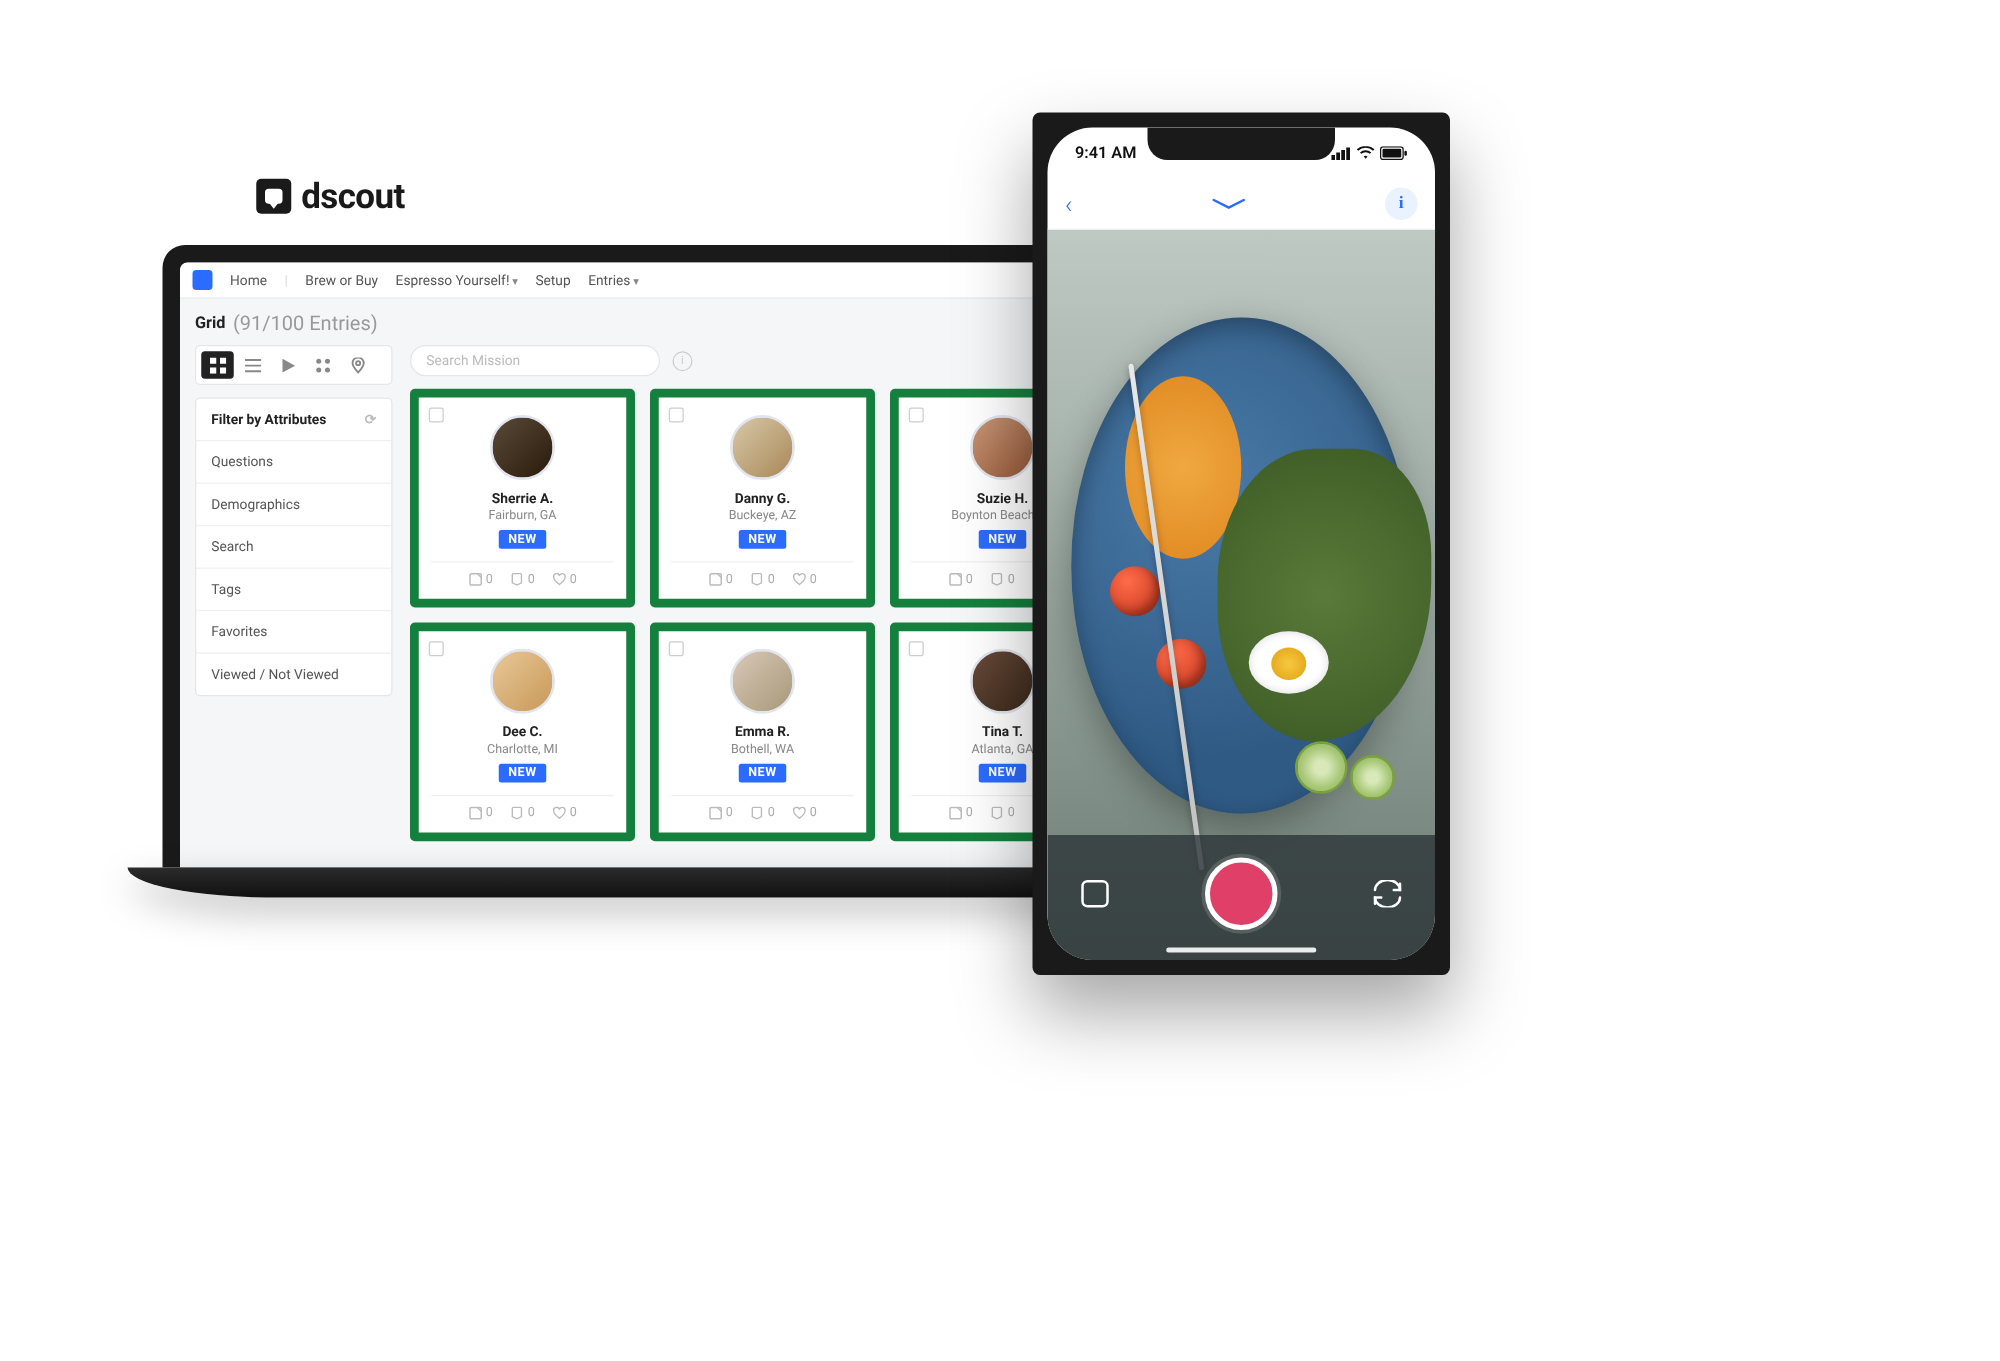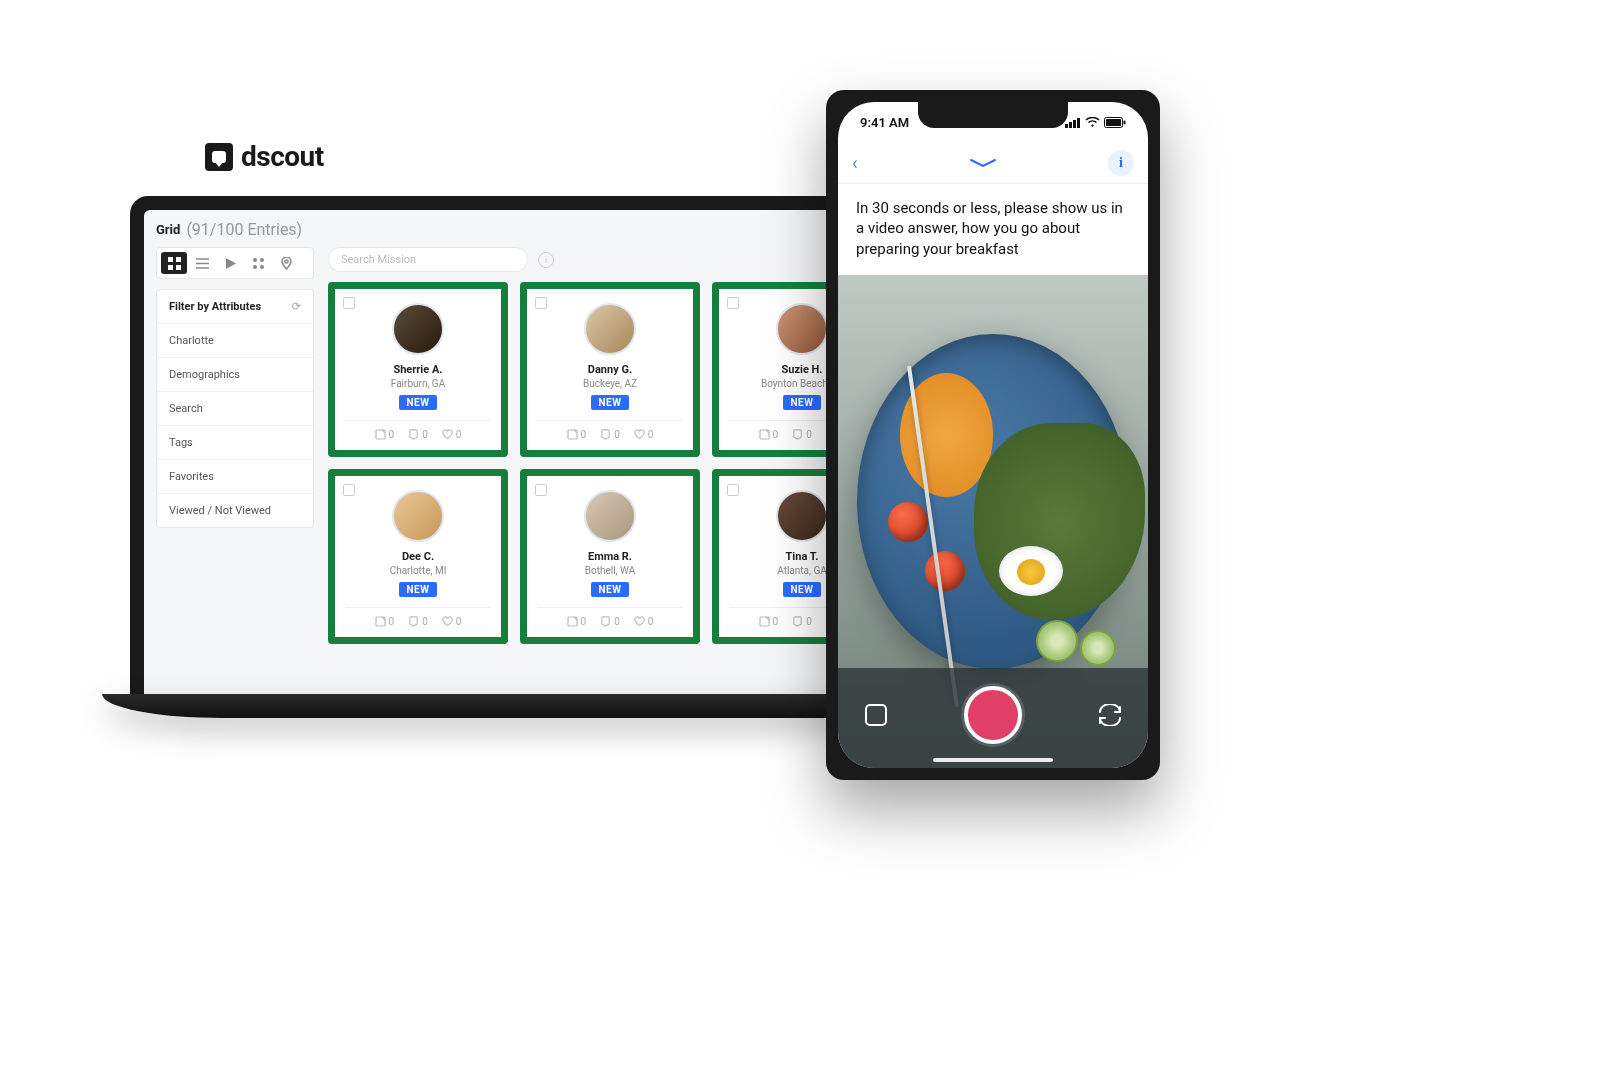--- a/index.html
+++ b/index.html
@@ -55,21 +55,21 @@
 .card .checkbox { position: absolute; top: 8px; left: 8px; width: 12px; height: 12px; border: 1px solid #ccc; border-radius: 2px; }
 .avatar { width: 52px; height: 52px; border-radius: 50%; border: 2px solid #e0e5ef; margin-top: 4px; margin-bottom: 8px; background: linear-gradient(135deg,#c8b8a8,#8a7868); }
 .card .name { font-size: 11px; font-weight: 700; color: #222; }
 .card .loc { font-size: 10px; color: #888; margin-top: 2px; }
 .badge { background: #2b6cff; color: #fff; font-size: 10px; font-weight: 700; padding: 2px 8px; border-radius: 2px; margin-top: 6px; letter-spacing: 0.5px; }
 .cardfoot { display: flex; gap: 14px; margin-top: 10px; padding-top: 8px; border-top: 1px solid #f0f0f2; width: 100%; justify-content: center; }
 .cardfoot .stat { display: flex; align-items: center; gap: 3px; font-size: 10px; color: #aaa; }
 .cardfoot .ic { width: 11px; height: 11px; }
 
 
-.phone { position: absolute; top: 90px; left: 826px; width: 334px; height: 690px; background: #1a1a1a; border-radius: 18px; padding: 12px; box-shadow: 0 30px 60px rgba(0,0,0,0.35); }
+.phone { position: absolute; top: 90px; left: 826px; width: 334px; height: 690px; background: #1a1a1a; border-radius: 6px; padding: 12px; box-shadow: 0 30px 60px rgba(0,0,0,0.35); }
 .phone-screen { background: #fff; border-radius: 36px; height: 100%; overflow: hidden; position: relative; display: flex; flex-direction: column; }
 .notch { position: absolute; top: 0; left: 50%; transform: translateX(-50%); width: 150px; height: 26px; background: #1a1a1a; border-radius: 0 0 16px 16px; z-index: 5; }
 .statusbar { height: 40px; display: flex; justify-content: space-between; align-items: center; padding: 0 22px; font-size: 13px; font-weight: 600; color: #111; }
 .statusbar .right { display: flex; gap: 4px; align-items: center; }
 .appbar { height: 42px; display: flex; justify-content: space-between; align-items: center; padding: 0 14px; border-bottom: 1px solid #eee; }
 .appbar .back { color: #2b6cff; font-size: 20px; font-weight: 300; }
 .appbar .center { color: #2b6cff; font-size: 16px; }
 .appbar .info { width: 26px; height: 26px; border-radius: 50%; background: #eaf2ff; color: #2b6cff; display: flex; align-items: center; justify-content: center; font-size: 14px; font-weight: 600; font-family: Georgia, serif; }
 .prompt { padding: 14px 18px 16px; font-size: 15px; line-height: 1.35; color: #111; }
 .cam { flex: 1; background: linear-gradient(180deg,#bfc9c4 0%,#a8b4ae 30%,#6b7c73 100%); position: relative; overflow: hidden; }
@@ -93,20 +93,29 @@
 
 <div class="brand">
   <div class="brand-icon"></div>
   <div class="brand-text">dscout</div>
 </div>
 
 <div class="laptop">
   <div class="laptop-screen">
     <div class="laptop-content">
 
+      <div class="topnav">
+        <div class="logo-mini"></div>
+        <a href="#">Home</a>
+        <span style="color:#ddd">|</span>
+        <a href="#">Brew or Buy</a>
+        <a href="#" class="dropdown">Espresso Yourself!</a>
+        <a href="#">Setup</a>
+        <a href="#" class="dropdown">Entries</a>
+      </div>
 
       <div class="gridheader">
         <span class="title">Grid</span>
         <span class="count">(91/100 Entries)</span>
       </div>
 
       <div class="mainflex">
 
         <div class="sidebar">
           <div class="viewtabs">
@@ -145,21 +154,21 @@
                 </svg>
             </div>
           </div>
 
           <div class="filterpanel">
             <div class="group header">
               <span>Filter by Attributes</span>
               <span class="chev">⟳</span>
             </div>
             <div class="group">
-              <span>Charlotte</span>
+              <span>Questions</span>
             </div>
             <div class="group">
               <span>Demographics</span>
             </div>
             <div class="group">
               <span>Search</span>
             </div>
             <div class="group">
               <span>Tags</span>
             </div>
@@ -451,21 +460,20 @@
     </div>
     <div class="appbar">
       <div class="back">‹</div>
       <div class="center">
           <svg width="28" height="10" viewBox="0 0 28 10">
             <path d="M2 2 L14 8 L26 2" fill="none" stroke="#2b6cff" stroke-width="2" stroke-linecap="round"></path>
           </svg>
         </div>
       <div class="info">i</div>
     </div>
-    <div class="prompt">In 30 seconds or less, please show us in a video answer, how you go about preparing your breakfast</div>
     <div class="cam">
       <div class="plate"></div>
       <div class="food2"></div>
       <div class="food1"></div>
       <div class="tomato" style="top:46%;left:16%"></div>
       <div class="tomato" style="top:56%;left:28%"></div>
       <div class="egg"></div>
       <div class="cucumber" style="top:70%;left:64%"></div>
       <div class="cucumber" style="top:72%;left:78%;width:36px;height:36px"></div>
       <div class="fork"></div>

